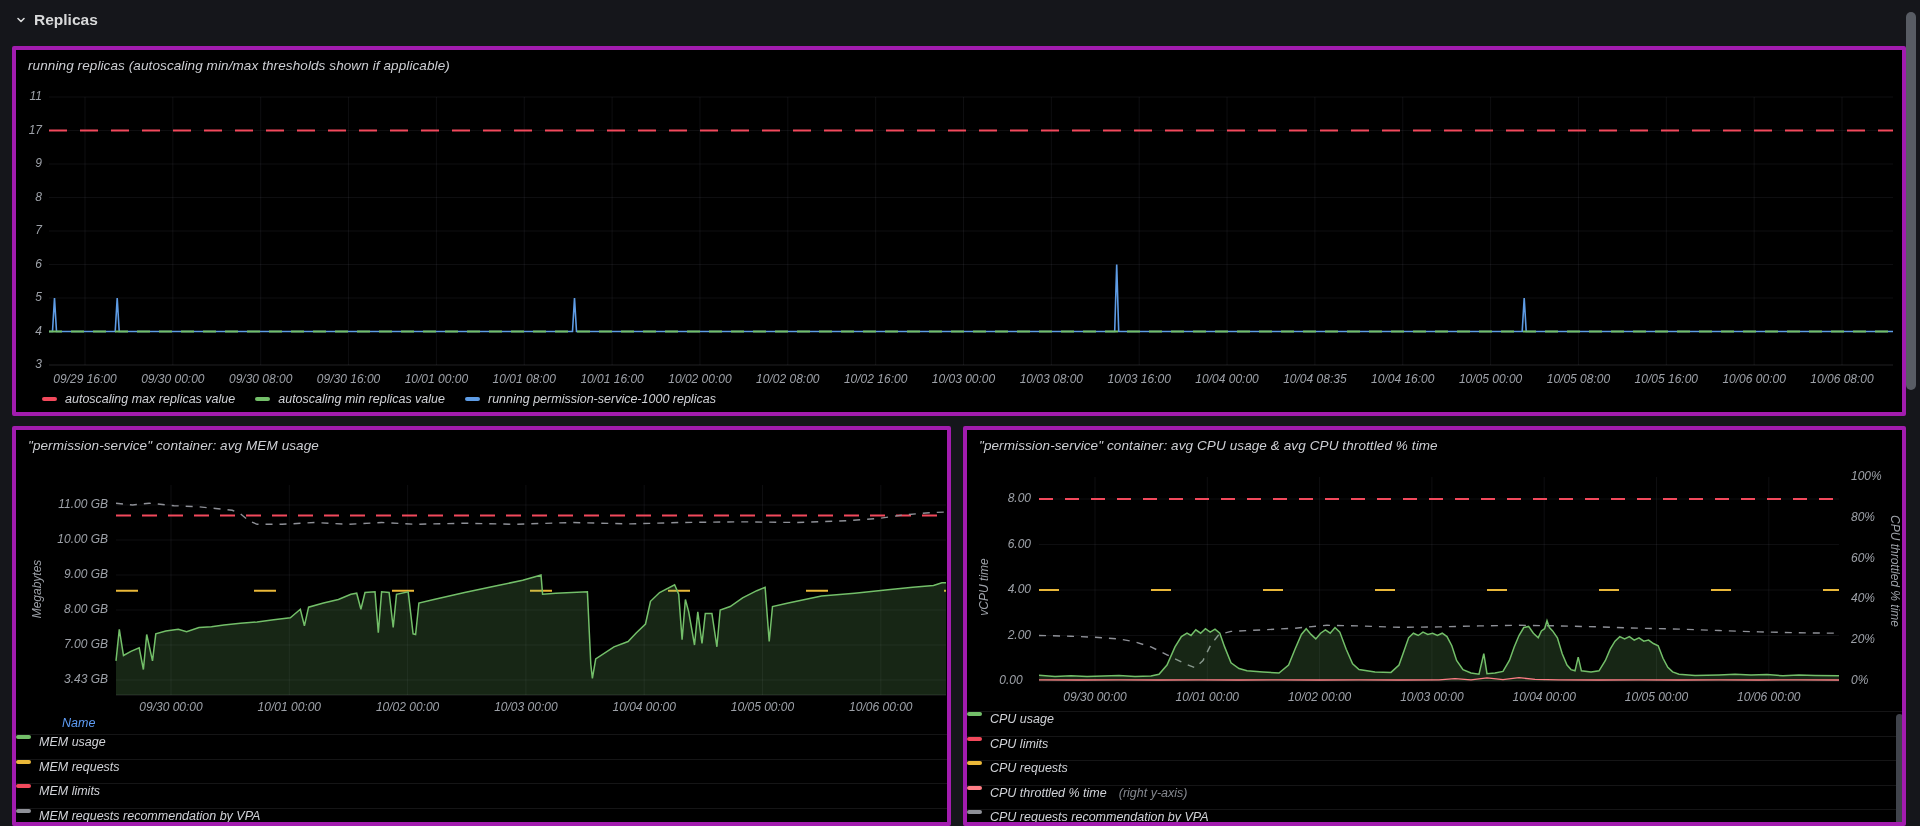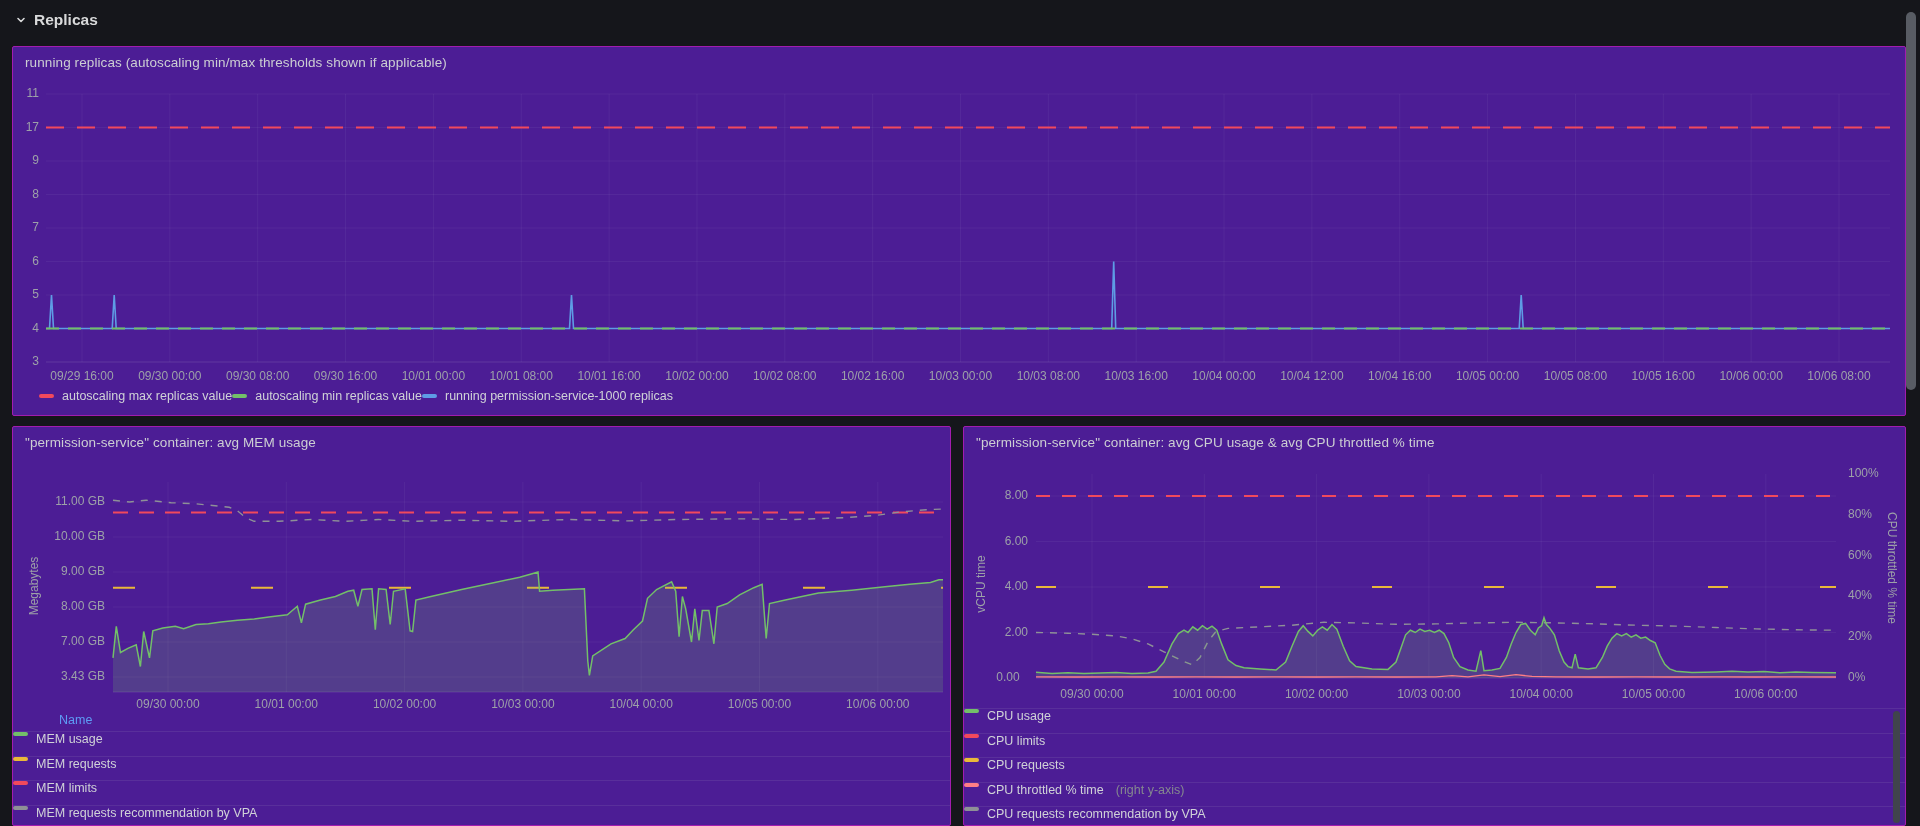--- a/index.html
+++ b/index.html
@@ -5,35 +5,35 @@
   html,body{margin:0;padding:0;}
   body{
     width:1920px;height:826px;overflow:hidden;position:relative;
     background:#15161b;
     font-family:"Liberation Sans", sans-serif;
     -webkit-font-smoothing:antialiased;
   }
   .section-header{position:absolute;left:14px;top:8px;height:24px;display:flex;align-items:center;gap:6px;cursor:pointer;}
   .section-title{color:#d8d9da;font-size:15.5px;font-weight:600;}
   .panel{
-    position:absolute;background:#4c1d95;border:1px solid #a21caf;border-radius:2px;
-    overflow:hidden;box-sizing:border-box;
+    position:absolute;background:#000000;border:4px solid #a21caf;border-radius:2px;
+    overflow:hidden;box-sizing:border-box;font-style:italic;
   }
   #panel-replicas{left:12px;top:46px;width:1894px;height:370px;}
   #panel-mem{left:12px;top:426px;width:939px;height:400px;}
   #panel-cpu{left:963px;top:426px;width:943px;height:400px;}
   .panel-title{position:absolute;left:12px;top:8px;color:#ccced3;font-size:13.5px;font-weight:500;letter-spacing:.1px;cursor:pointer;z-index:3;}
   .chart-svg{position:absolute;left:0;top:0;z-index:1;}
   .tick{position:absolute;color:#9da1a8;font-size:12px;line-height:15px;z-index:2;white-space:nowrap;}
   .tick.xc{text-align:center;}
   .tick.yr{text-align:right;}
   .axis-label{position:absolute;color:#9da1a8;font-size:12px;z-index:2;white-space:nowrap;}
   .rot-up{transform:rotate(-90deg);transform-origin:center;}
   .rot-down{writing-mode:vertical-rl;}
-  .legend-inline{position:absolute;display:flex;align-items:center;z-index:2;}
+  .legend-inline{position:absolute;display:flex;align-items:center;gap:20px;z-index:2;}
   .legend-item{display:flex;align-items:center;gap:8px;cursor:pointer;}
   .legend-dash{width:15px;height:4px;border-radius:2px;flex:0 0 auto;}
   .legend-label{color:#d0d2d7;font-size:12.5px;}
   .legend-suffix{color:#85888f;font-size:12.5px;margin-left:4px;}
   .legend-table{position:absolute;left:0;right:0;z-index:2;}
   .legend-header{color:#5e9cf5;font-size:12.5px;font-weight:500;padding:5px 0 4px 46px;cursor:pointer;}
   .legend-row{display:flex;align-items:flex-start;height:23.5px;border-top:1px solid rgba(204,204,220,0.10);gap:8px;cursor:pointer;}
   .sb-thumb{position:absolute;border-radius:5px;background:#585c64;z-index:5;}
 </style>
 </head>
@@ -101,21 +101,21 @@
     <div class="tick xc" style="left: 376.4px; top: 322px; width: 88px;">10/01 00:00</div>
     <div class="tick xc" style="left: 464.25px; top: 322px; width: 88px;">10/01 08:00</div>
     <div class="tick xc" style="left: 552.1px; top: 322px; width: 88px;">10/01 16:00</div>
     <div class="tick xc" style="left: 639.95px; top: 322px; width: 88px;">10/02 00:00</div>
     <div class="tick xc" style="left: 727.8px; top: 322px; width: 88px;">10/02 08:00</div>
     <div class="tick xc" style="left: 815.65px; top: 322px; width: 88px;">10/02 16:00</div>
     <div class="tick xc" style="left: 903.5px; top: 322px; width: 88px;">10/03 00:00</div>
     <div class="tick xc" style="left: 991.35px; top: 322px; width: 88px;">10/03 08:00</div>
     <div class="tick xc" style="left: 1079.2px; top: 322px; width: 88px;">10/03 16:00</div>
     <div class="tick xc" style="left: 1167.05px; top: 322px; width: 88px;">10/04 00:00</div>
-    <div class="tick xc" style="left: 1254.9px; top: 322px; width: 88px;">10/04 12:00</div>
+    <div class="tick xc" style="left: 1254.9px; top: 322px; width: 88px;">10/04 08:35</div>
     <div class="tick xc" style="left: 1342.75px; top: 322px; width: 88px;">10/04 16:00</div>
     <div class="tick xc" style="left: 1430.6px; top: 322px; width: 88px;">10/05 00:00</div>
     <div class="tick xc" style="left: 1518.45px; top: 322px; width: 88px;">10/05 08:00</div>
     <div class="tick xc" style="left: 1606.3px; top: 322px; width: 88px;">10/05 16:00</div>
     <div class="tick xc" style="left: 1694.15px; top: 322px; width: 88px;">10/06 00:00</div>
     <div class="tick xc" style="left: 1782px; top: 322px; width: 88px;">10/06 08:00</div>
     <div class="legend-inline" style="left: 26px; top: 342px;">
       <div class="legend-item">
         <div class="legend-dash" style="background: rgb(242, 73, 92);"></div>
         <div class="legend-label">autoscaling max replicas value</div>

